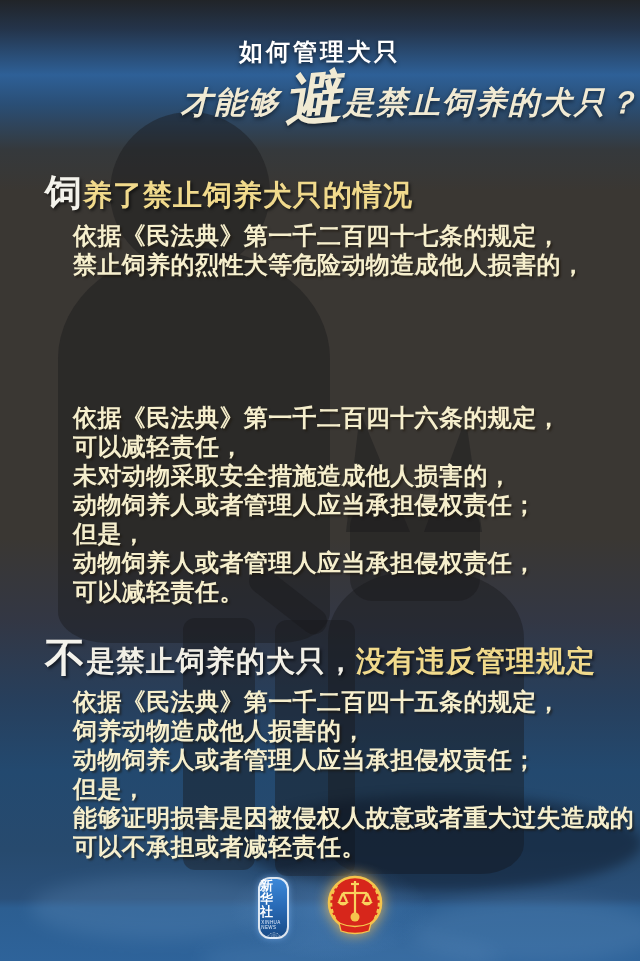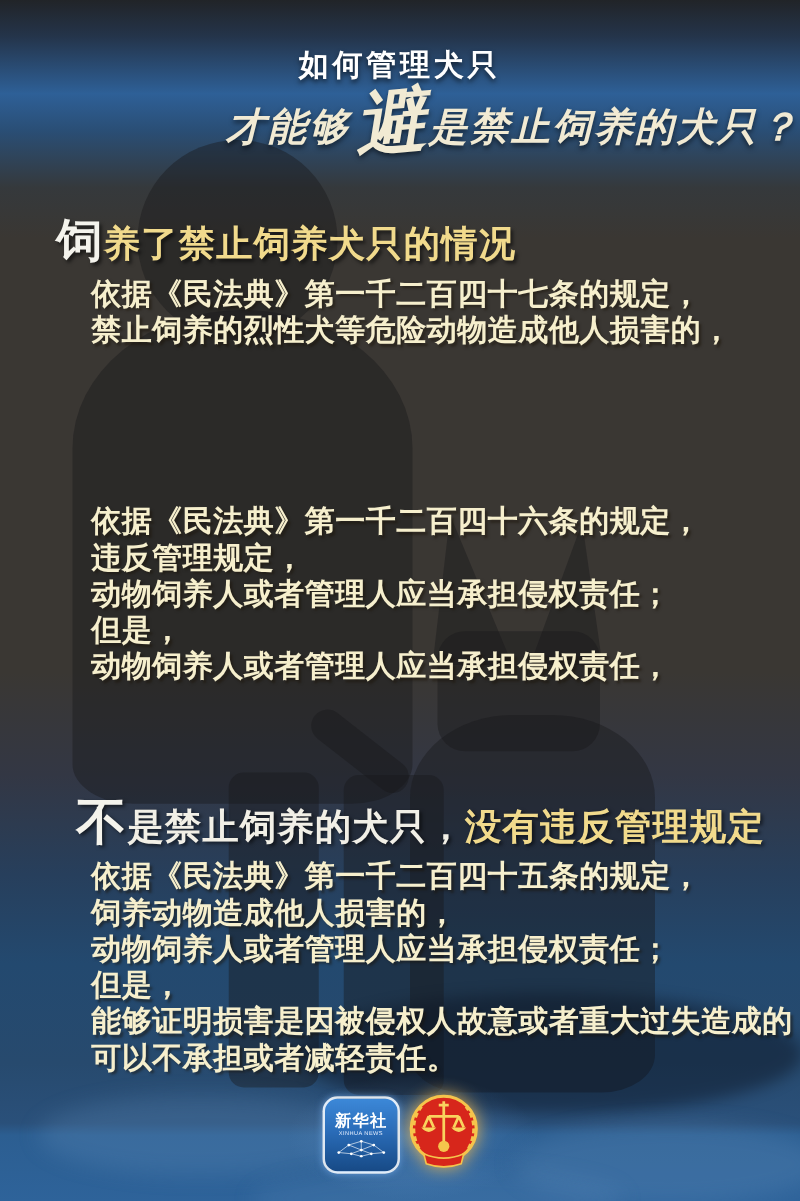--- a/index.html
+++ b/index.html
@@ -44,29 +44,29 @@
   
   .sec-heading{position:absolute;font-weight:bold;letter-spacing:1px;white-space:nowrap;
     text-shadow:2px 2px 3px rgba(0,0,0,.55);}
   .sec-heading .lead{font-size:40px;color:#f4f3ec;}
   .sec-heading .white{font-size:29px;color:#f1efe6;}
   .sec-heading .accent-lead{font-size:40px;color:#f1da8c;}
   .sec-heading .accent{font-size:29px;color:#f1da8c;text-align:right;}
   .h1pos{left:45px;top:168px;}
   .h1pos .lead{font-size:37px;}
   .h2pos{left:45px;top:348px;}
-  .h3pos{left:61px;top:630px;}
+  .h3pos{left:45px;top:630px;}
   .sec-body{position:absolute;font-size:24px;line-height:29px;font-weight:bold;
     color:#f6efcd;letter-spacing:.4px;white-space:nowrap;
     text-shadow:2px 2px 2px rgba(25,18,5,.5);font-family:Liberation Serif, serif;}
   .b1pos{left:73px;top:222px;}
   .b2pos{left:73px;top:404px;}
   .b3pos{left:73px;top:688px;}
   
-  .xinhua{position:absolute;left:258px;top:877px;width:62px;height:62px;border-radius:12px;
+  .xinhua{position:absolute;left:258px;top:877px;width:31px;height:62px;border-radius:12px;
     background:linear-gradient(180deg,#3c88d8 0%,#2a6cb8 45%,#174a86 100%);
     border:2px solid rgba(255,255,255,.85);box-sizing:border-box;
     box-shadow:0 0 6px rgba(130,185,255,.55);
     display:flex;flex-direction:column;align-items:center;justify-content:center;gap:1px;}
   .xinhua .xh-title{font-size:13px;font-weight:bold;color:#fff;letter-spacing:1px;line-height:13px;}
   .xinhua .xh-sub{font-size:5px;color:#e8f1ff;letter-spacing:.4px;line-height:6px;transform:scale(.9);}
   .emblem{position:absolute;left:324px;top:872px;width:62px;height:68px;
     display:flex;align-items:center;justify-content:center;
     filter:drop-shadow(0 0 7px rgba(255,190,70,.85));}
 </style>
@@ -100,24 +100,26 @@
   <div class="sec-heading h1pos">
     <span class="lead">饲</span><span class="accent">养了禁止饲养犬只的情况</span>
   </div>
   <div class="sec-body b1pos">
     <div>依据《民法典》第一千二百四十七条的规定，</div>
     <div>禁止饲养的烈性犬等危险动物造成他人损害的，</div>
   </div>
 
   <div class="sec-body b2pos">
     <div>依据《民法典》第一千二百四十六条的规定，</div>
-    <div>违反管理规定，</div>
+    <div>可以减轻责任，</div>
+    <div>未对动物采取安全措施造成他人损害的，</div>
     <div>动物饲养人或者管理人应当承担侵权责任；</div>
     <div>但是，</div>
     <div>动物饲养人或者管理人应当承担侵权责任，</div>
+    <div>可以减轻责任。</div>
   </div>
 
   <div class="sec-heading h3pos">
     <span class="lead">不</span><span class="white">是禁止饲养的犬只，</span><span class="accent">没有违反管理规定</span>
   </div>
   <div class="sec-body b3pos">
     <div>依据《民法典》第一千二百四十五条的规定，</div>
     <div>饲养动物造成他人损害的，</div>
     <div>动物饲养人或者管理人应当承担侵权责任；</div>
     <div>但是，</div>

